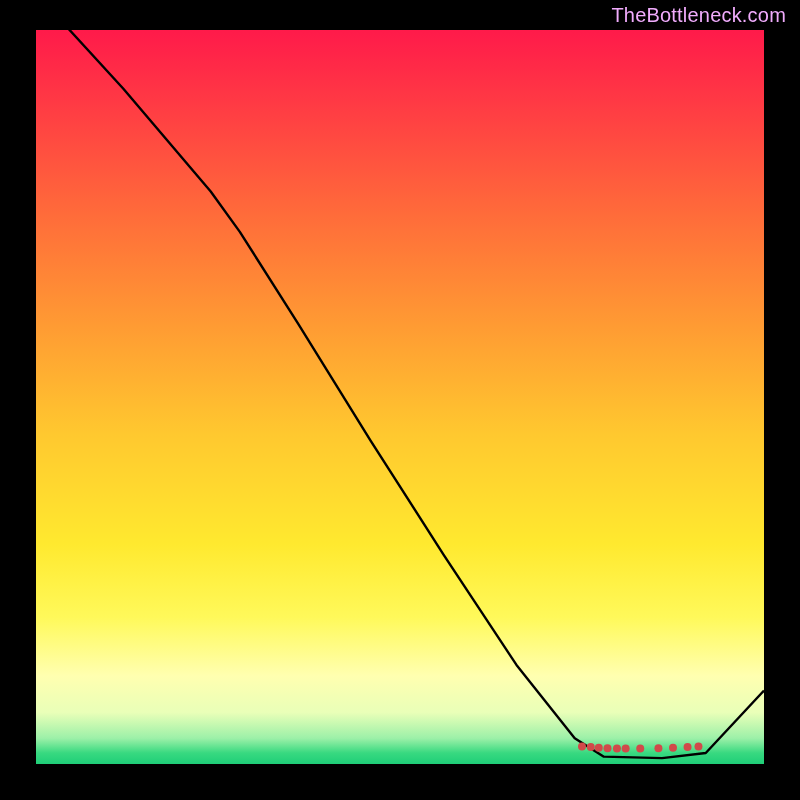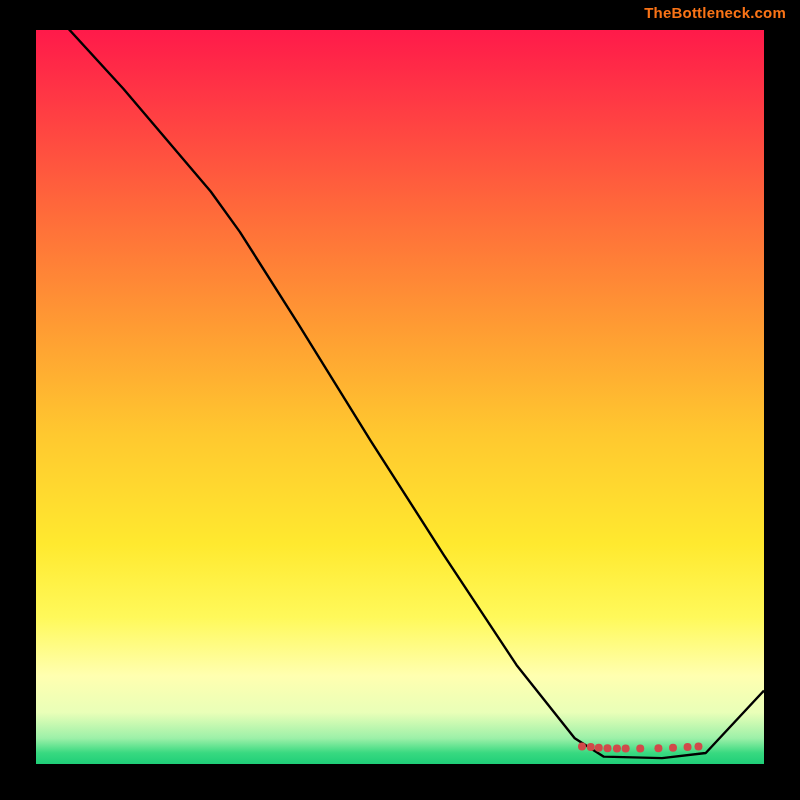--- a/index.html
+++ b/index.html
@@ -14,23 +14,23 @@
   .frame {
     position: relative;
     width: 800px;
     height: 800px;
     background: #000000;
   }
   .watermark {
     position: absolute;
     top: 4px;
     right: 14px;
-    color: #f97316;
-    font-size: 15px;
-    font-weight: 700;
+    color: #f0abfc;
+    font-size: 20px;
+    font-weight: 400;
     letter-spacing: 0.2px;
     user-select: none;
   }
   .plot-area {
     position: absolute;
     left: 36px;
     top: 30px;
     width: 728px;
     height: 734px;
   }

